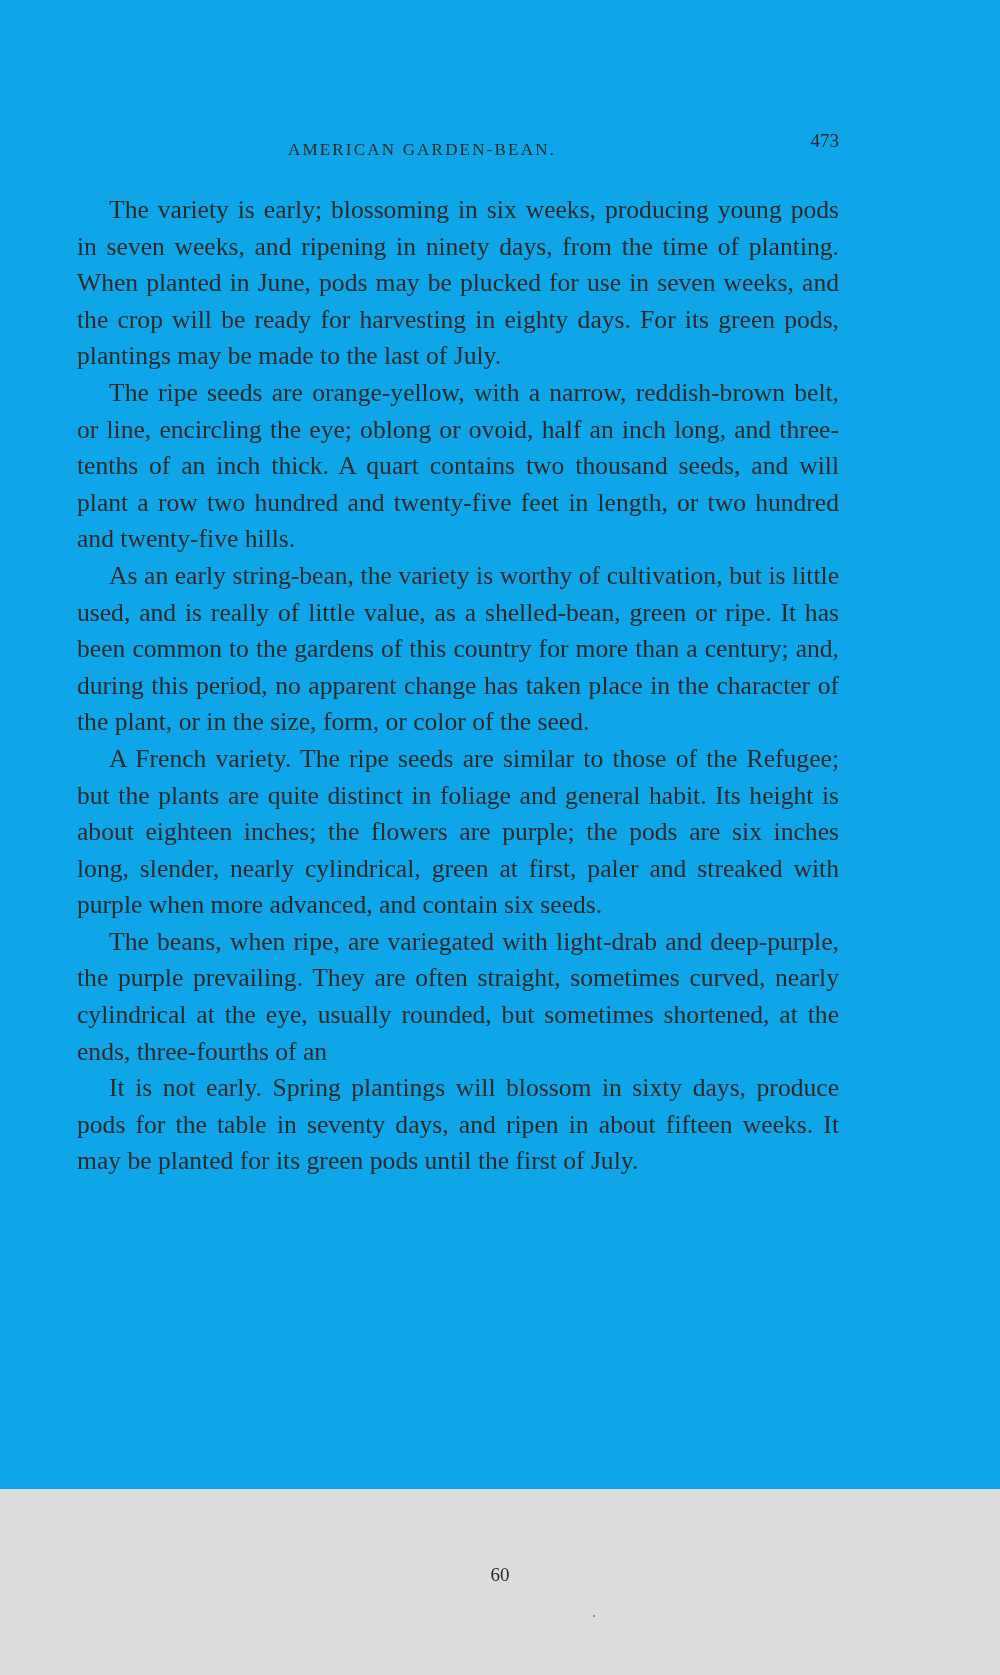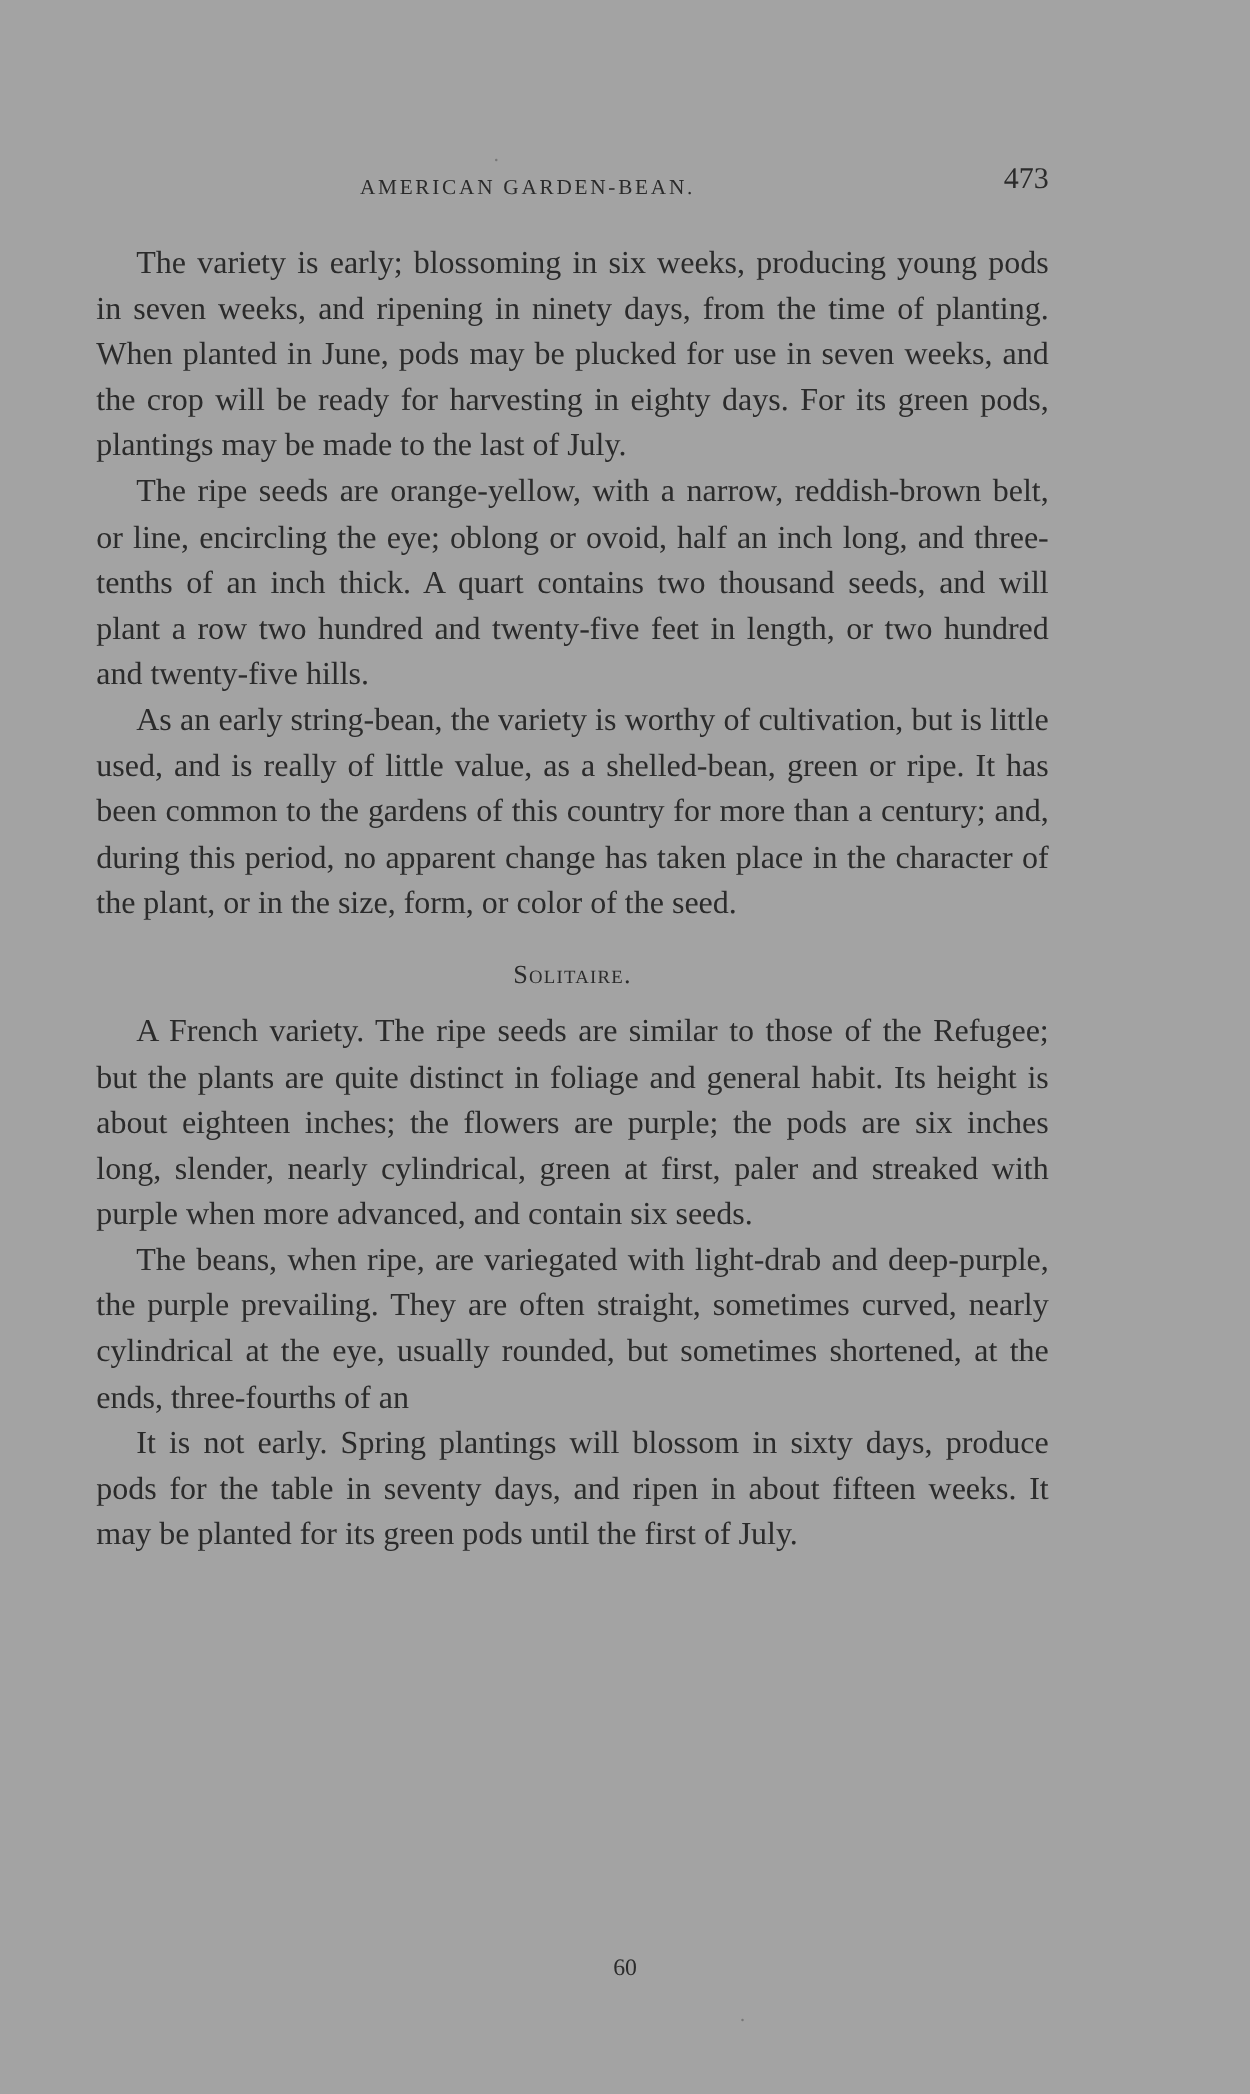--- a/index.html
+++ b/index.html
@@ -12,22 +12,22 @@
       height: 1675px;
       position: relative;
       overflow: hidden;
       font-family: "Liberation Serif", "DejaVu Serif", serif;
       color: #2b2b2b;
     }
     .page {
       position: absolute;
       left: 0; top: 0;
       width: 1000px;
-      height: 1675px;
-      background: #a3a3a3;
+      height: 1489px;
+      background: #0ea5e9;
     }
     .running-head {
       position: absolute;
       top: 130px;
       left: 77px;
       width: 762px;
       height: 36px;
     }
     .running-title {
       position: absolute;
@@ -35,21 +35,21 @@
       top: 10px;
       text-align: center;
       font-size: 17px;
       letter-spacing: 2.2px;
       padding-right: 72px;
     }
     .page-number {
       position: absolute;
       right: 0;
       top: 0;
-      font-size: 24px;
+      font-size: 19px;
     }
     .body-text {
       position: absolute;
       left: 77px;
       top: 192px;
       width: 762px;
       font-size: 25.6px;
       line-height: 36.6px;
     }
     .body-text p {
@@ -90,21 +90,20 @@
   <div class="running-head">
     <div class="running-title">AMERICAN GARDEN-BEAN.</div>
     <div class="page-number">473</div>
   </div>
 
   <div class="body-text">
     <p>The variety is early; blossoming in six weeks, producing young pods in seven weeks, and ripening in ninety days, from the time of planting. When planted in June, pods may be plucked for use in seven weeks, and the crop will be ready for harvesting in eighty days. For its green pods, plantings may be made to the last of July.</p>
     <p>The ripe seeds are orange-yellow, with a narrow, reddish-brown belt, or line, encircling the eye; oblong or ovoid, half an inch long, and three-tenths of an inch thick. A quart contains two thousand seeds, and will plant a row two hundred and twenty-five feet in length, or two hundred and twenty-five hills.</p>
     <p>As an early string-bean, the variety is worthy of cultivation, but is little used, and is really of little value, as a shelled-bean, green or ripe. It has been common to the gardens of this country for more than a century; and, during this period, no apparent change has taken place in the character of the plant, or in the size, form, or color of the seed.</p>
 
-    <div class="section-heading">Solitaire.</div>
 
     <p>A French variety. The ripe seeds are similar to those of the Refugee; but the plants are quite distinct in foliage and general habit. Its height is about eighteen inches; the flowers are purple; the pods are six inches long, slender, nearly cylindrical, green at first, paler and streaked with purple when more advanced, and contain six seeds.</p>
     <p>The beans, when ripe, are variegated with light-drab and deep-purple, the purple prevailing. They are often straight, sometimes curved, nearly cylindrical at the eye, usually rounded, but sometimes shortened, at the ends, three-fourths of an</p>
     <p>It is not early. Spring plantings will blossom in sixty days, produce pods for the table in seventy days, and ripen in about fifteen weeks. It may be planted for its green pods until the first of July.</p>
   </div>
 
   <div class="signature-mark">60</div>
 
   <span class="speck" style="left:593px; top:1615px;"></span>
 </div>

